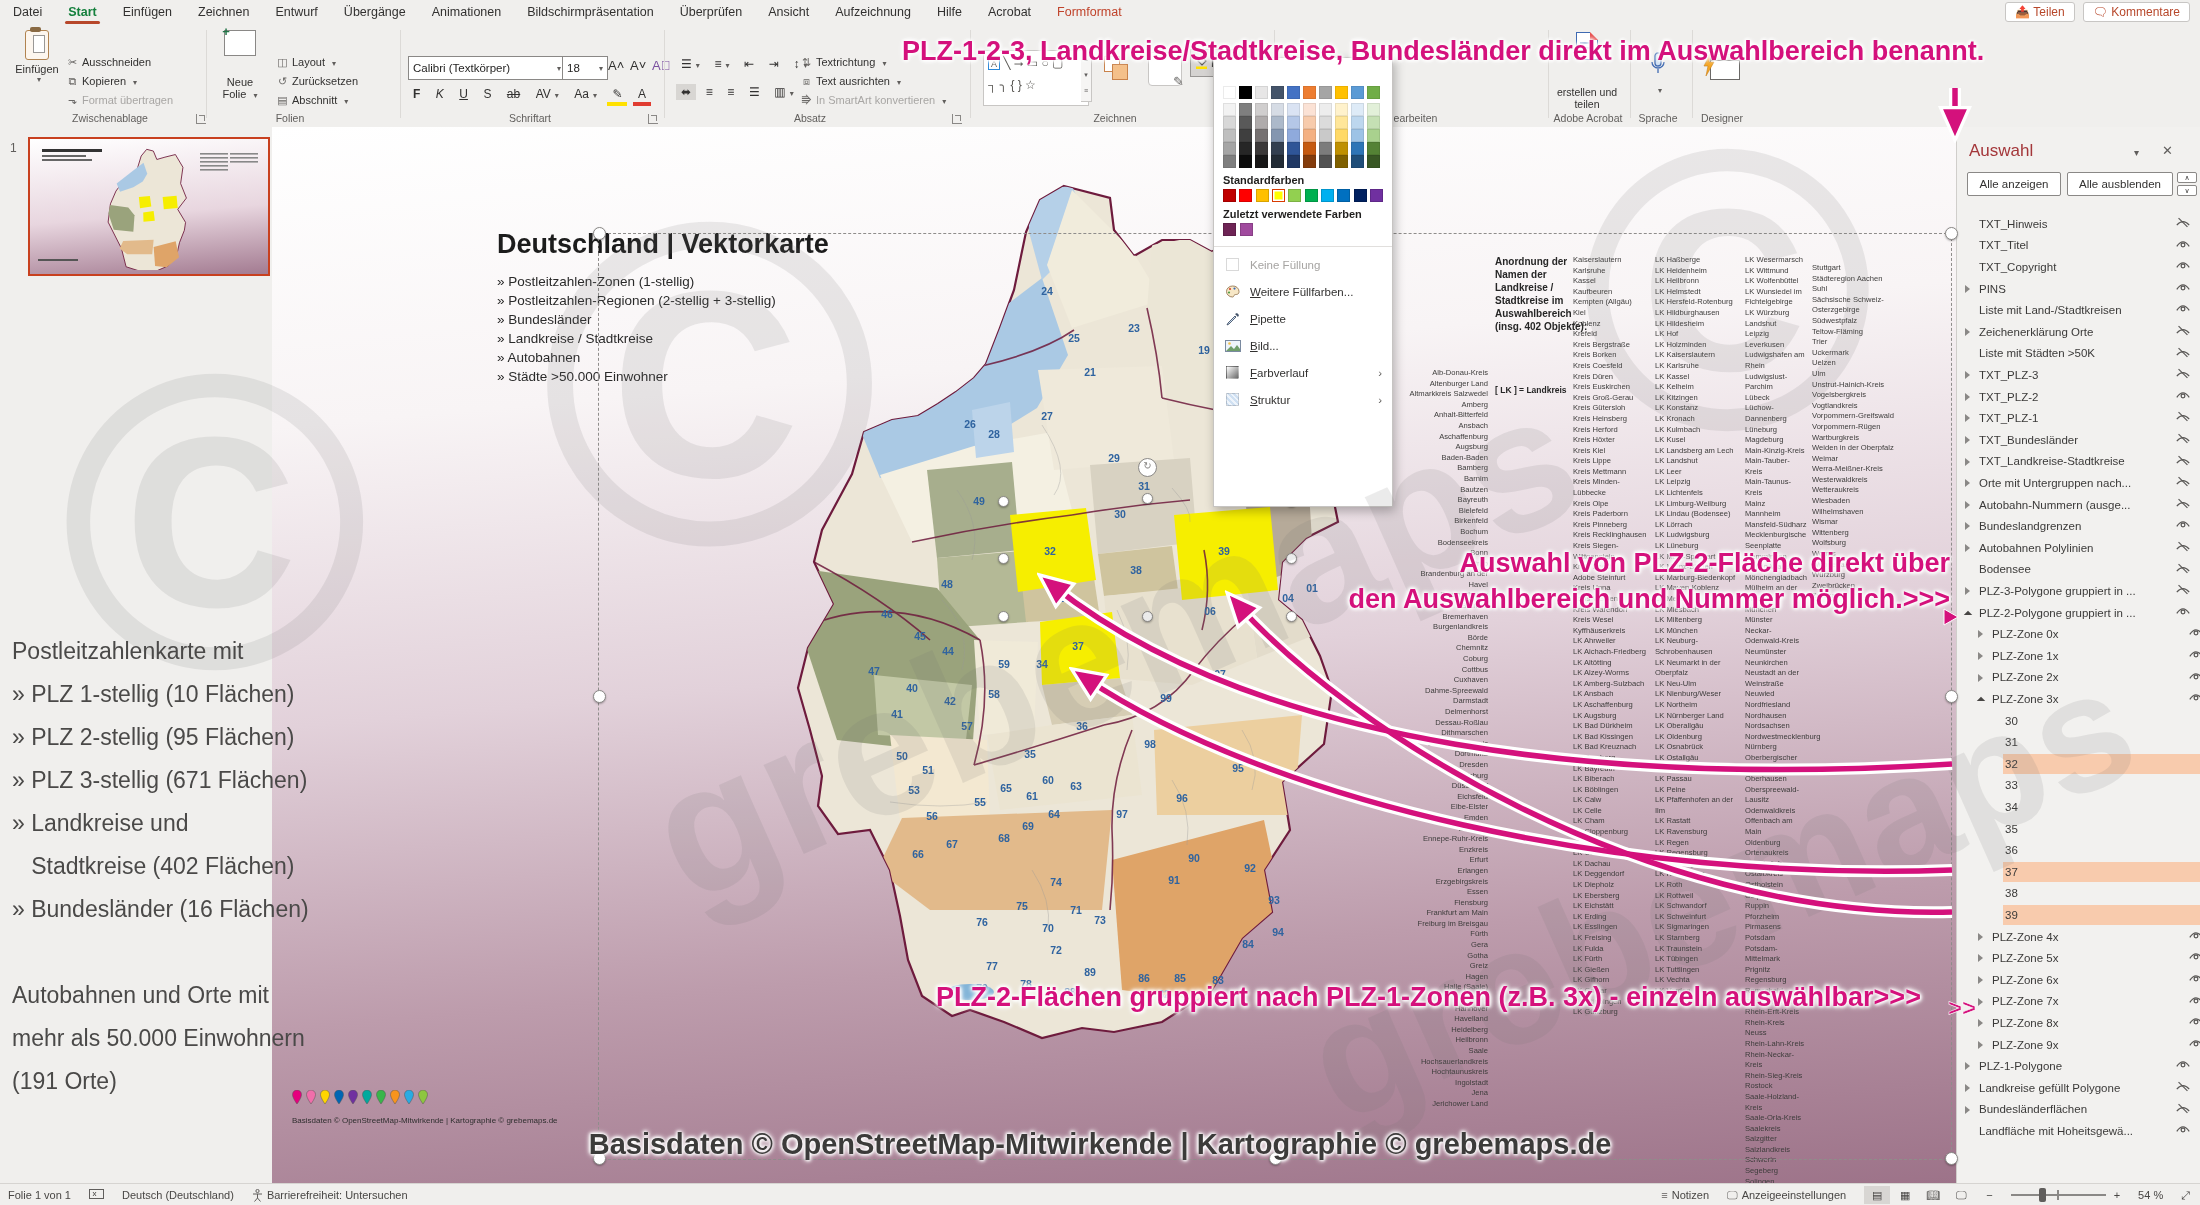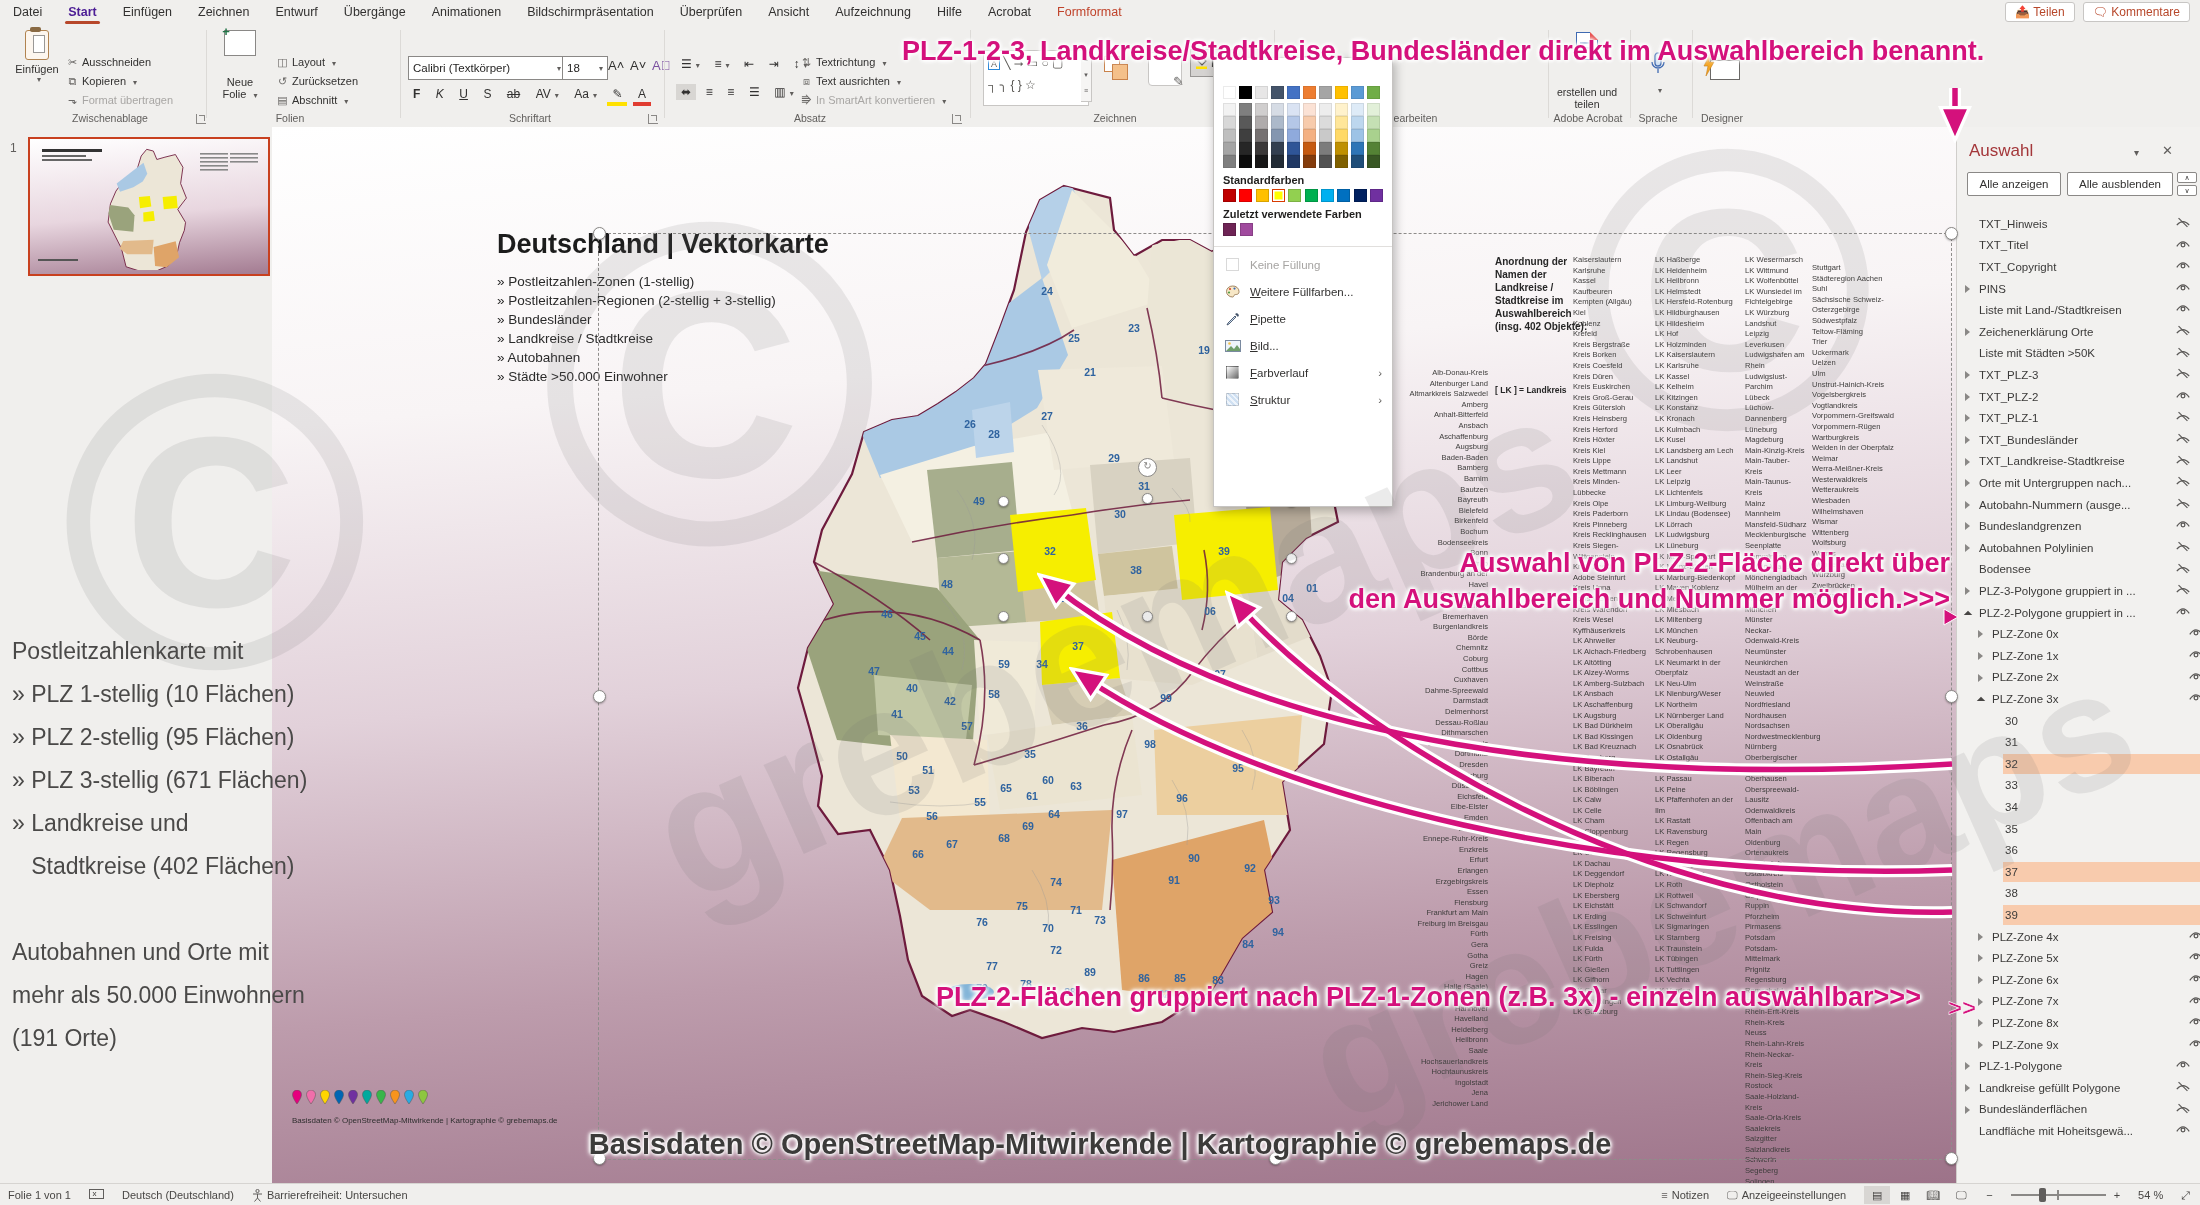--- a/index.html
+++ b/index.html
@@ -2,21 +2,21 @@
 <html><head>
 <meta charset="utf-8">
 <style>
   html,body{margin:0;padding:0;background:#888;}
   #app{position:relative;width:2200px;height:1205px;overflow:hidden;background:#f0efed;
        font-family:"Liberation Sans",sans-serif;color:#323130;}
   .abs{position:absolute;}
   
   .tabs{position:absolute;left:0;top:0;width:2200px;height:24px;background:#f0efed;display:flex;align-items:center;font-size:12.5px;color:#323130;}
   .tab{padding:4px 13px;position:relative;white-space:nowrap;cursor:default;}
-  .tab.active{font-weight:bold;color:#4c1d95;}
+  .tab.active{font-weight:bold;color:#15803d;}
   .tab.active::after{content:"";position:absolute;left:10px;right:10px;bottom:-1px;height:3px;background:#b7472a;border-radius:2px;}
   .tab.ctx{color:#c0432b;}
   .topbtn{border:1px solid #c8c6c4;background:#fff;color:#b7472a;font-size:12px;border-radius:3px;padding:2px 9px;margin-left:8px;white-space:nowrap;}
   .ribbon{position:absolute;left:0;top:24px;width:2200px;height:103px;background:#f0efed;border-bottom:1px solid #d2d0cd;}
   .grplabel{position:absolute;top:88px;font-size:10.5px;color:#605e5c;text-align:center;white-space:nowrap;}
   .vdiv{position:absolute;top:6px;height:88px;width:1px;background:#dcdad7;}
   .rbtn-s{position:absolute;font-size:11px;color:#323130;white-space:nowrap;}
   .rbtn-s .ic{display:inline-block;width:13px;text-align:center;margin-right:3px;color:#6a6866;}
   .combo{position:absolute;background:#fff;border:1px solid #8a8886;font-size:11.5px;color:#201f1e;padding:1px 4px;display:flex;justify-content:space-between;align-items:center;}
   .chv{font-size:8px;color:#605e5c;margin-left:4px;}
@@ -1273,20 +1273,21 @@
   <div class="pink" style="left:1280px;top:584px;width:670px;text-align:right;">den Auswahlbereich und Nummer möglich.&gt;&gt;&gt;</div>
   <div class="pink" style="left:936px;top:982px;">PLZ-2-Flächen gruppiert nach PLZ-1-Zonen (z.B. 3x) - einzeln auswählbar&gt;&gt;&gt;</div>
 
   <div style="position:absolute;left:12px;top:630px;z-index:45;" id="lefttext">
       <div class="leftline">Postleitzahlenkarte mit</div>
       <div class="leftline">» PLZ 1-stellig (10 Flächen)</div>
       <div class="leftline">» PLZ 2-stellig (95 Flächen)</div>
       <div class="leftline">» PLZ 3-stellig (671 Flächen)</div>
       <div class="leftline">» Landkreise und</div>
       <div class="leftline">   Stadtkreise (402 Flächen)</div>
+      <div class="leftline">» Bundesländer (16 Flächen)</div>
       <div class="leftline">&nbsp;</div>
       <div class="leftline">Autobahnen und Orte mit</div>
       <div class="leftline">mehr als 50.000 Einwohnern</div>
       <div class="leftline">(191 Orte)</div>
     </div>
 
   <div class="bigfoot">Basisdaten © OpenStreetMap-Mitwirkende | Kartographie © grebemaps.de</div>
 
 </div>
 

